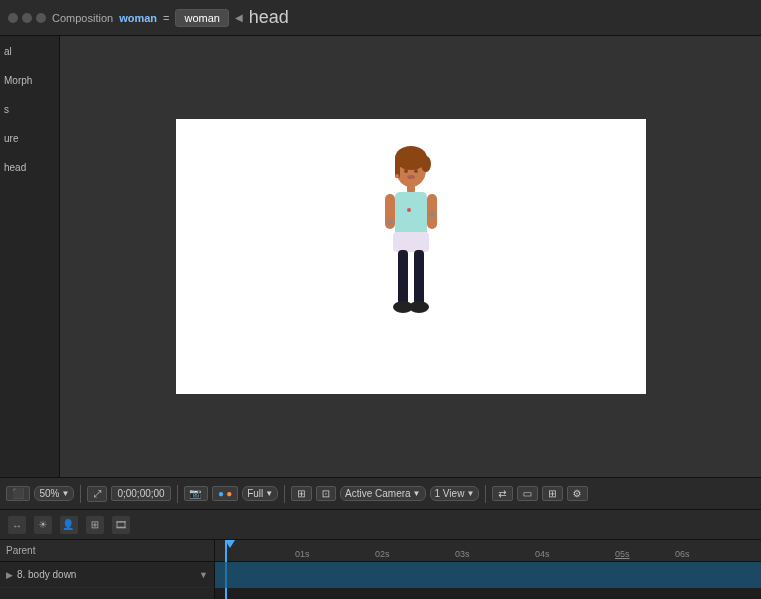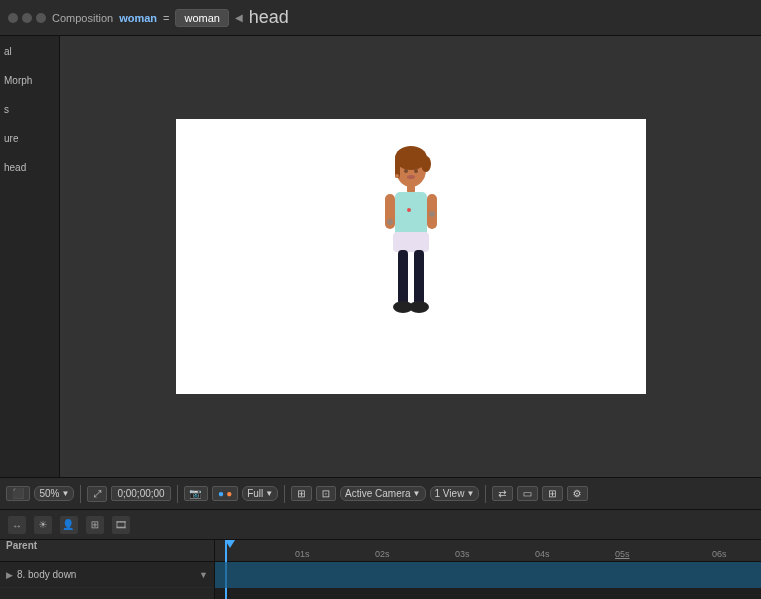--- a/index.html
+++ b/index.html
@@ -198,25 +198,24 @@
       border-right: 1px solid #111;
       flex-shrink: 0;
       display: flex;
       flex-direction: column;
     }
     .timeline-header-left {
       height: 22px;
       background: #2a2a2a;
       border-bottom: 1px solid #111;
       display: flex;
-      align-items: flex-start;
+      align-items: center;
       padding: 0 6px;
       color: #aaa;
       font-size: 10px;
-      font-weight: bold;
     }
     .timeline-layer-row {
       height: 26px;
       display: flex;
       align-items: center;
       padding: 0 6px;
       border-bottom: 1px solid #2a2a2a;
       color: #bbb;
       font-size: 10px;
       gap: 4px;
@@ -431,21 +430,21 @@
         </div>
         <div class="ruler-mark" style="left:240px;">
           <span>03s</span>
         </div>
         <div class="ruler-mark" style="left:320px;">
           <span>04s</span>
         </div>
         <div class="ruler-mark" style="left:400px;text-decoration:underline;">
           <span>05s</span>
         </div>
-        <div class="ruler-mark" style="left:497px;">
+        <div class="ruler-mark" style="left:460px;">
           <span>06s</span>
         </div>
 
         <div style="position:absolute; left:10px; top:0; width:10px; height:8px; background:#4af; clip-path:polygon(0 0,100% 0,50% 100%);"></div>
       </div>
 
       <div class="playhead"></div>
 
       <div style="position:absolute; top:22px; left:0; right:0; height:26px; background:#1a5a80; opacity:0.7;"></div>
     </div>

